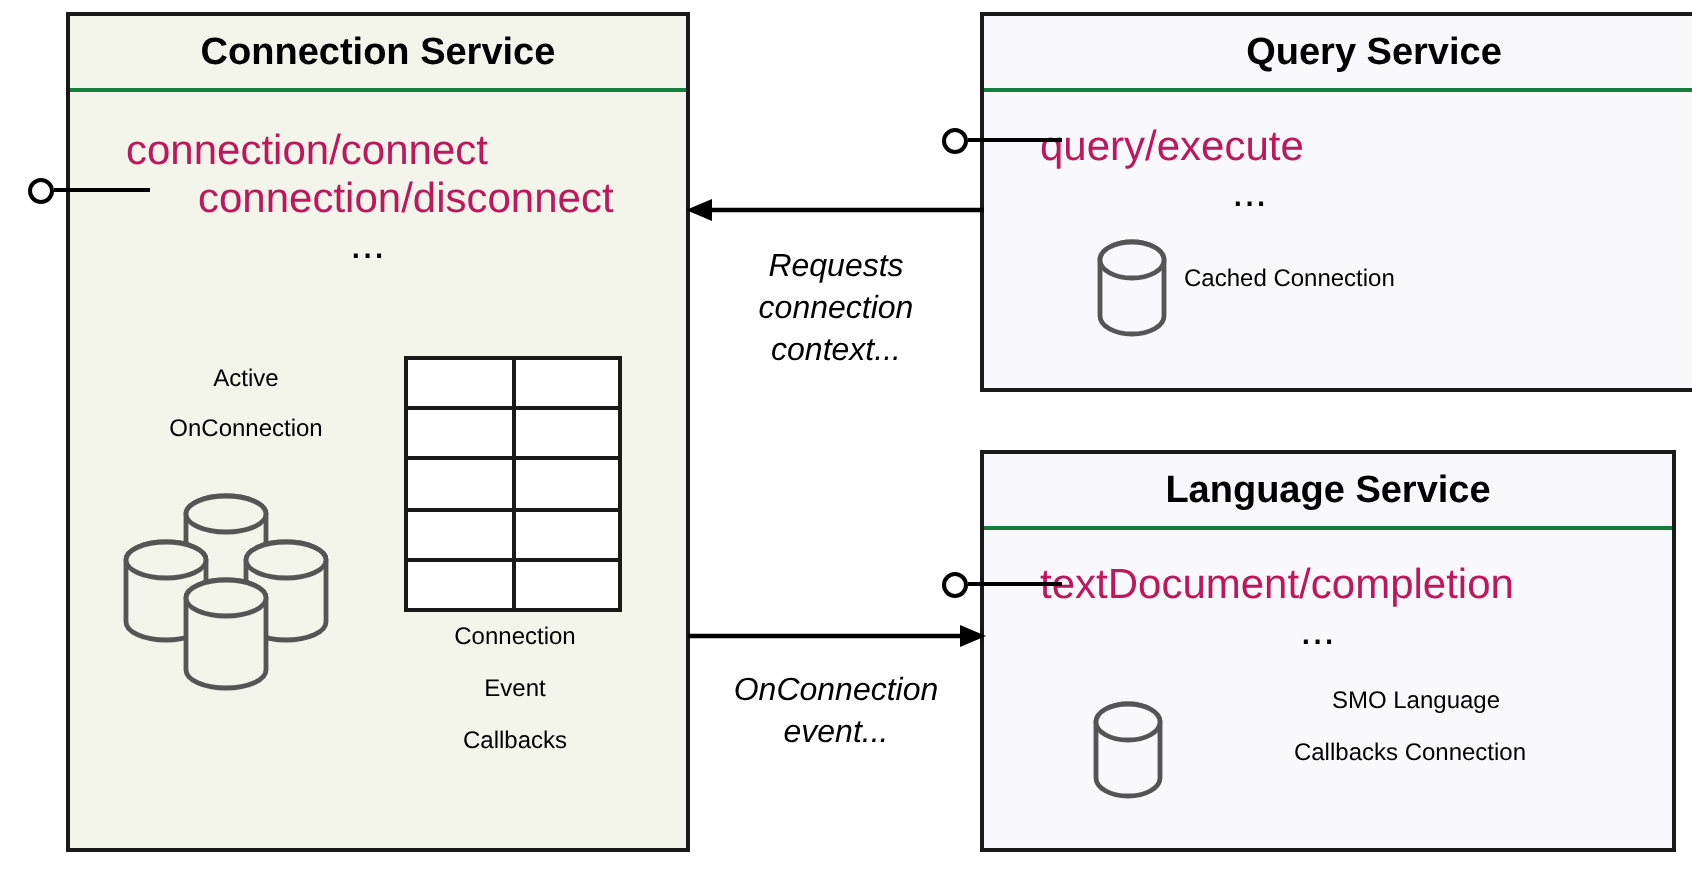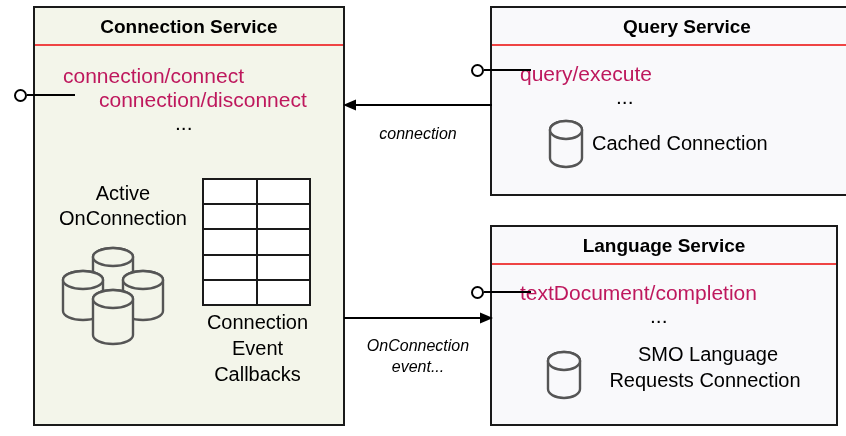--- a/index.html
+++ b/index.html
@@ -22,21 +22,21 @@
   
   .component {
     position: absolute;
     box-sizing: border-box;
     border: 2px solid #1a1a1a;
     display: flex;
     flex-direction: column;
   }
   .component .title-bar {
     box-sizing: border-box;
-    border-bottom: 2px solid #ef4444;
+    border-bottom: 2px solid #15803d;
     text-align: center;
     font-weight: bold;
     font-size: 19px;
     color: #000000;
     line-height: 1;
     display: flex;
     align-items: center;
     justify-content: center;
   }
   .component .body {
@@ -80,21 +80,21 @@
     white-space: nowrap;
   }
   .ellipsis {
     position: absolute;
     font-size: 21px;
     color: #000;
     line-height: 1;
   }
   .label-text {
     position: absolute;
-    font-size: 20px;
+    font-size: 12px;
     color: #000;
     line-height: 1.18;
     text-align: center;
   }
 
   
   .edge-label {
     position: absolute;
     font-style: italic;
     font-size: 16px;
@@ -229,21 +229,21 @@
       <div class="ellipsis" style="left:158px; top:40px;">...</div>
 
       <svg class="cyl-svg" style="left:52px; top:84px;" width="40" height="52" viewBox="0 0 40 52">
         <g fill="#f9f9fb" stroke="#555555" stroke-width="2.4">
           <path d="M4 12 a16 9 0 0 1 32 0 v28 a16 9 0 0 1 -32 0 z"></path>
           <ellipse cx="20" cy="12" rx="16" ry="9"></ellipse>
         </g>
       </svg>
 
       <div class="label-text" style="left:96px; top:78px; width:240px;">SMO Language</div>
-      <div class="label-text" style="left:78px; top:104px; width:270px;">Requests Connection</div>
+      <div class="label-text" style="left:78px; top:104px; width:270px;">Callbacks Connection</div>
     </div>
   </div>
 
   <div class="lollipop" style="left:14px; top:89px;">
     <div class="ball"></div>
     <div class="stem" style="width:48px;"></div>
   </div>
 
   <div class="lollipop" style="left:471px; top:64px;">
     <div class="ball"></div>
@@ -259,21 +259,23 @@
     <line x1="152" y1="9" x2="12" y2="9" stroke="#000" stroke-width="2.2"></line>
     <polygon points="3,9 16,3.5 16,14.5" fill="#000"></polygon>
   </svg>
 
   <svg class="arrow-svg" style="left:340px; top:309px;" width="156" height="20" viewBox="0 0 156 20">
     <line x1="4" y1="9" x2="144" y2="9" stroke="#000" stroke-width="2.2"></line>
     <polygon points="153,9 140,3.5 140,14.5" fill="#000"></polygon>
   </svg>
 
   <div class="edge-label" style="left:353px; top:124px;">
+    <div>Requests</div>
     <div>connection</div>
+    <div>context...</div>
   </div>
 
   <div class="edge-label" style="left:353px; top:336px;">
     <div>OnConnection</div>
     <div>event...</div>
   </div>
 
 </div>
 
 </body></html>

